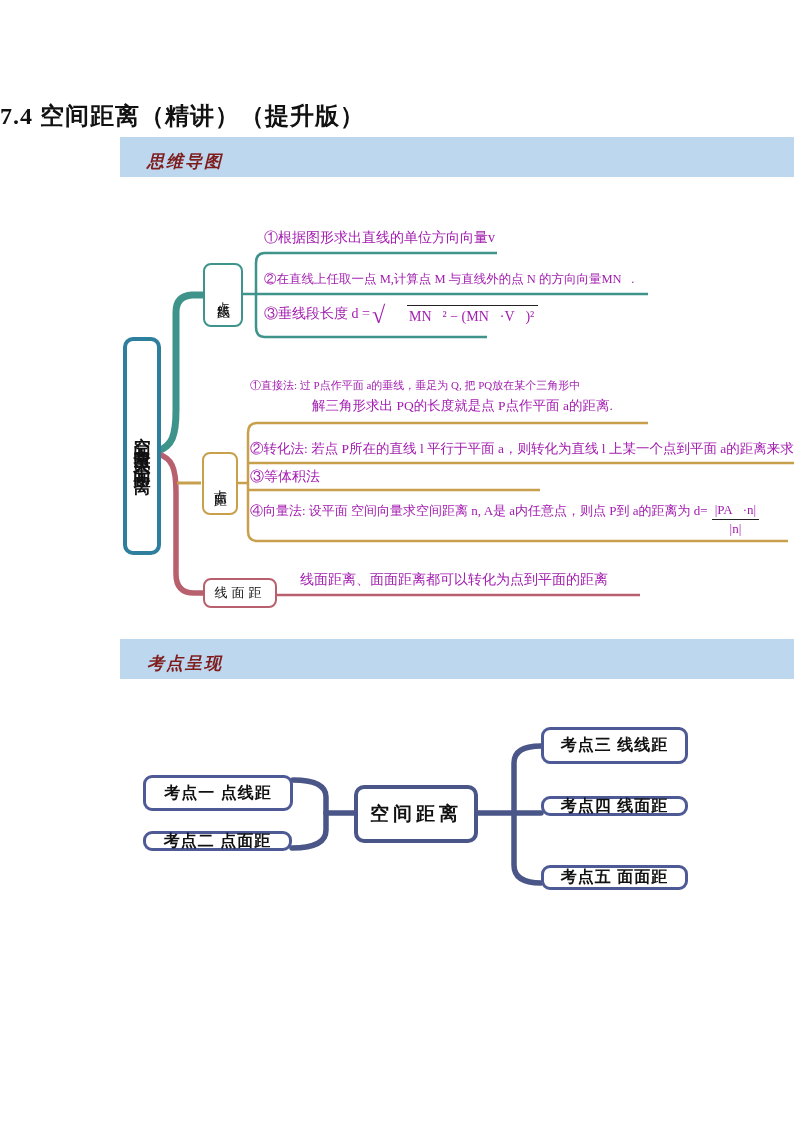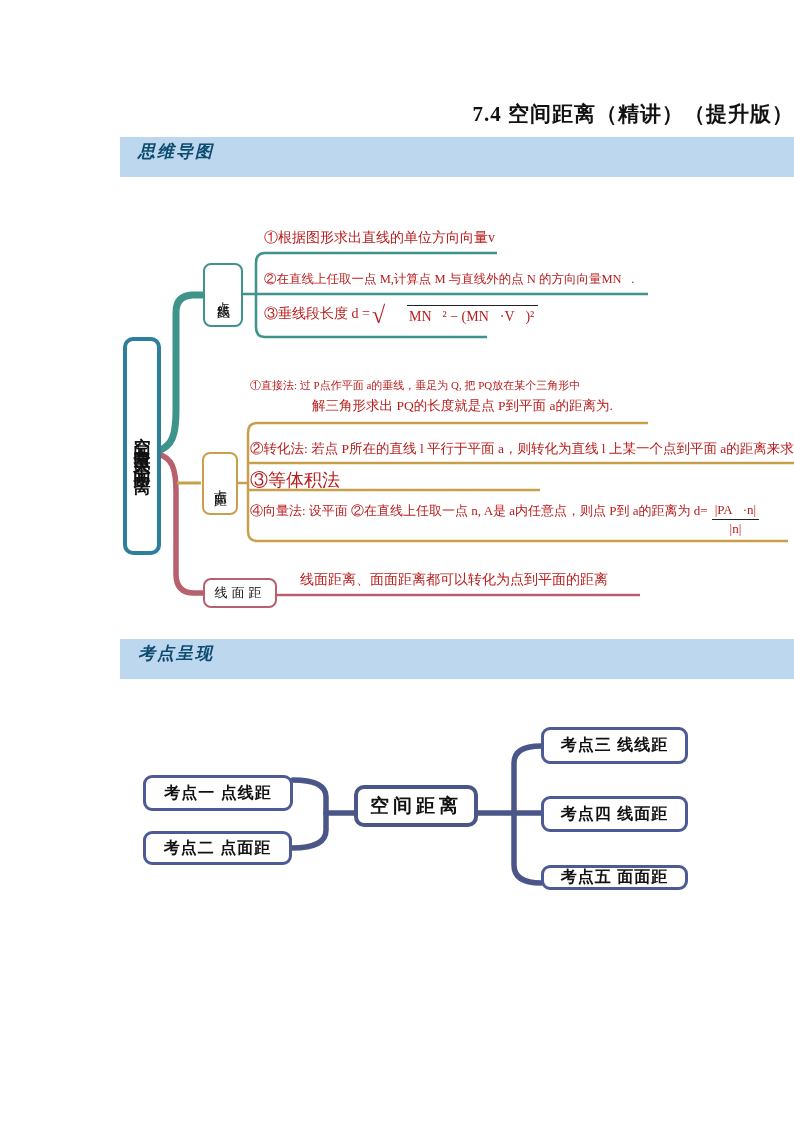--- a/index.html
+++ b/index.html
@@ -3,29 +3,29 @@
 <meta charset="utf-8">
 <style>
   html,body { margin:0; padding:0; background:#ffffff; }
   .page {
     position:relative; width:794px; height:1123px; margin:0 auto;
     background:#ffffff; overflow:hidden;
     font-family:"Liberation Serif", serif; color:#111;
   }
   .title {
     position:absolute; top:100px; left:0; width:100%;
-    text-align:right; font-size:21px; font-weight:bold; letter-spacing:1px;
+    text-align:left; font-size:24px; font-weight:bold; letter-spacing:1px;
   }
   .banner {
     position:absolute; left:120px; width:674px; height:40px;
     background:#BDD7EE;
   }
   .banner-text {
-    padding:3px 0 0 18px; font-size:17px; font-weight:bold; font-style:italic;
-    letter-spacing:2px; color:#0c4a6e;
+    padding:13px 0 0 18px; font-size:17px; font-weight:bold; font-style:italic;
+    letter-spacing:2px; color:#7f1d1d;margin-left:9px;
   }
   svg.wires { position:absolute; left:0; top:0; z-index:1; }
   .node {
     position:absolute; background:#ffffff; box-sizing:border-box;
     display:flex; align-items:center; justify-content:center;
     z-index:2; text-align:center;
   }
   .vtext { writing-mode:vertical-rl; text-orientation:upright; }
   .root1 {
     left:123px; top:337px; width:38px; height:218px;
@@ -33,21 +33,21 @@
     font-size:17px; font-weight:bold; letter-spacing:5px;
   }
   .nb1 { left:203px; top:263px; width:40px; height:64px;
     border:2px solid #3E948A; border-radius:8px; font-size:13px; letter-spacing:3px; }
   .nb2 { left:202px; top:452px; width:36px; height:63px;
     border:2px solid #C8A04C; border-radius:8px; font-size:13px; letter-spacing:3px; }
   .nb3 { left:203px; top:578px; width:74px; height:30px;
     border:2px solid #B8606E; border-radius:8px; font-size:13px; letter-spacing:4px; }
   .leaf {
     position:absolute; white-space:nowrap; font-size:13.5px; z-index:2;
-    color:#b91c1c;
+    color:#a21caf;
   }
   .leaf-flex { display:flex; align-items:flex-start; }
   .sqrt { display:inline-flex; align-items:flex-start; margin-left:2px; }
   .sqrt .sign { font-size:24px; line-height:0.9; margin-right:-2px; font-weight:normal; }
   .sqrt .radicand { border-top:1.5px solid #222; padding:3px 4px 0 2px;margin-left:24px; }
   .frac { display:inline-block; text-align:center; margin-left:4px; font-size:13px; }
   .frac .num { display:block; border-bottom:1.5px solid #222; padding:0 3px 1px; }
   .frac .den { display:block; padding-top:1px; }
   .m2box {
     position:absolute; background:#ffffff; box-sizing:border-box;
@@ -103,37 +103,37 @@
   <div class="leaf" style="left:264px; top:271px; font-size:12.5px;">②在直线上任取一点 M,计算点 M 与直线外的点 N 的方向向量MN⃗.</div>
   <div class="leaf leaf-flex" style="left:264px; top:305px; font-size:14px;">
     <span>③垂线段长度 d =</span>
     <span class="sqrt">
       <span class="sign">√</span>
       <span class="radicand">MN⃗² − (MN⃗·V⃗)²</span>
     </span>
   </div>
 
   <div class="leaf" style="left:250px; top:378px; font-size:11px;">①直接法: 过 P点作平面 a的垂线，垂足为 Q, 把 PQ放在某个三角形中</div>
-  <div class="leaf" style="left:312px; top:397px; font-size:13.5px;">解三角形求出 PQ的长度就是点 P到平面 a的距离为.</div>
+  <div class="leaf" style="left:312px; top:397px; font-size:13.5px;">解三角形求出 PQ的长度就是点 P点作平面 a的距离.</div>
   <div class="leaf" style="left:250px; top:440px; font-size:13.5px;">②转化法: 若点 P所在的直线 l 平行于平面 a，则转化为直线 l 上某一个点到平面 a的距离来求</div>
-  <div class="leaf" style="left:250px; top:468px; font-size:18px;">③等体积法</div>
+  <div class="leaf" style="left:250px; top:468px; font-size:14px;">③等体积法</div>
   <div class="leaf leaf-flex" style="left:250px; top:502px; font-size:13px;">
-    <span>④向量法: 设平面 ②在直线上任取一点 n, A是 a内任意点，则点 P到 a的距离为 d=</span>
+    <span>④向量法: 设平面 空间向量求空间距离 n, A是 a内任意点，则点 P到 a的距离为 d=</span>
     <span class="frac">
       <span class="num">|PA⃗·n|</span>
       <span class="den">|n|</span>
     </span>
   </div>
 
   <div class="leaf" style="left:300px; top:571px; font-size:14px;">线面距离、面面距离都可以转化为点到平面的距离</div>
 
   <div class="banner" style="top:639px;">
     <div class="banner-text">考点呈现</div>
   </div>
 
-  <div class="m2box m2root" style="left:354px; top:785px; width:124px; height:42px;font-family:Liberation Mono, monospace;">空间距离</div>
+  <div class="m2box m2root" style="left:354px; top:785px; width:124px; height:58px;font-family:Liberation Mono, monospace;">空间距离</div>
   <div class="m2box" style="left:143px; top:762px; width:150px; height:36px;margin-top:13px;">考点一 点线距</div>
-  <div class="m2box" style="left:143px; top:831px; width:149px; height:34px;">考点二 点面距</div>
+  <div class="m2box" style="left:143px; top:831px; width:149px; height:20px;">考点二 点面距</div>
   <div class="m2box" style="left:541px; top:727px; width:147px; height:37px;">考点三 线线距</div>
-  <div class="m2box" style="left:541px; top:796px; width:147px; height:36px;">考点四 线面距</div>
+  <div class="m2box" style="left:541px; top:796px; width:147px; height:20px;">考点四 线面距</div>
   <div class="m2box" style="left:541px; top:865px; width:147px; height:25px;">考点五 面面距</div>
 
 </div>
 
 </body></html>

